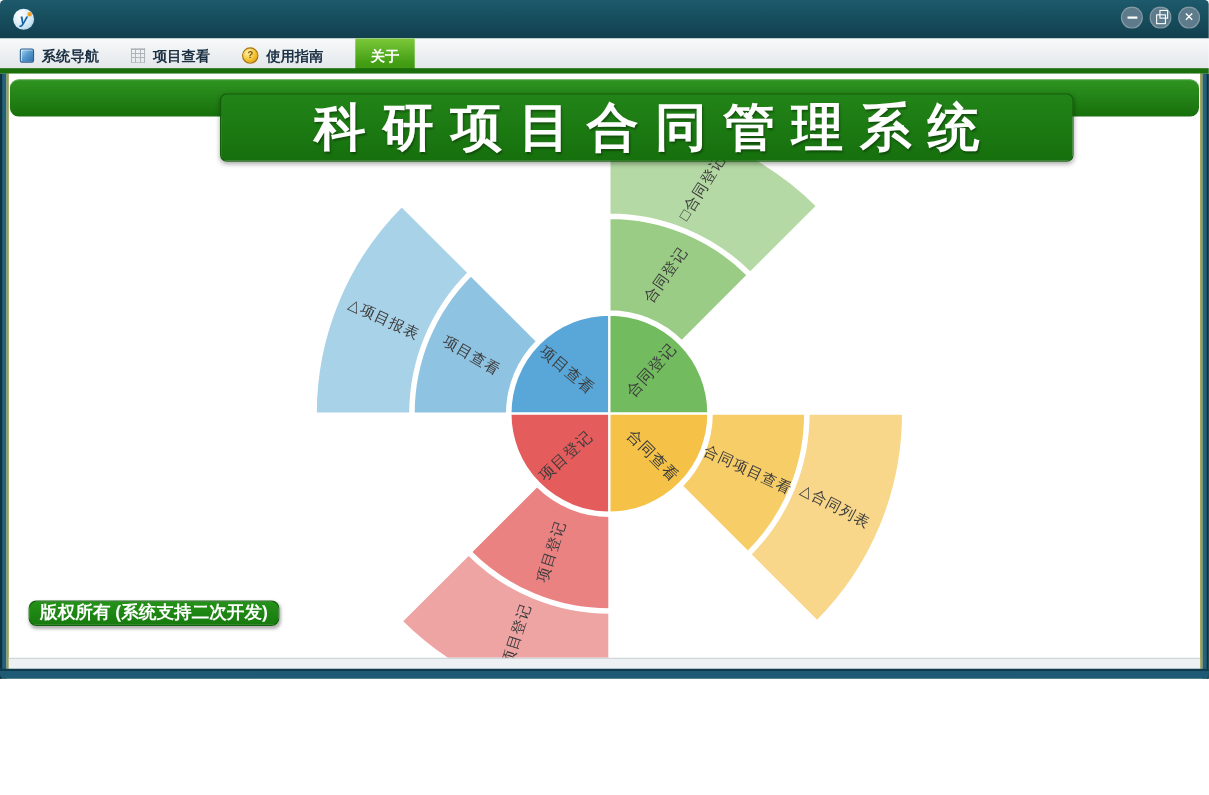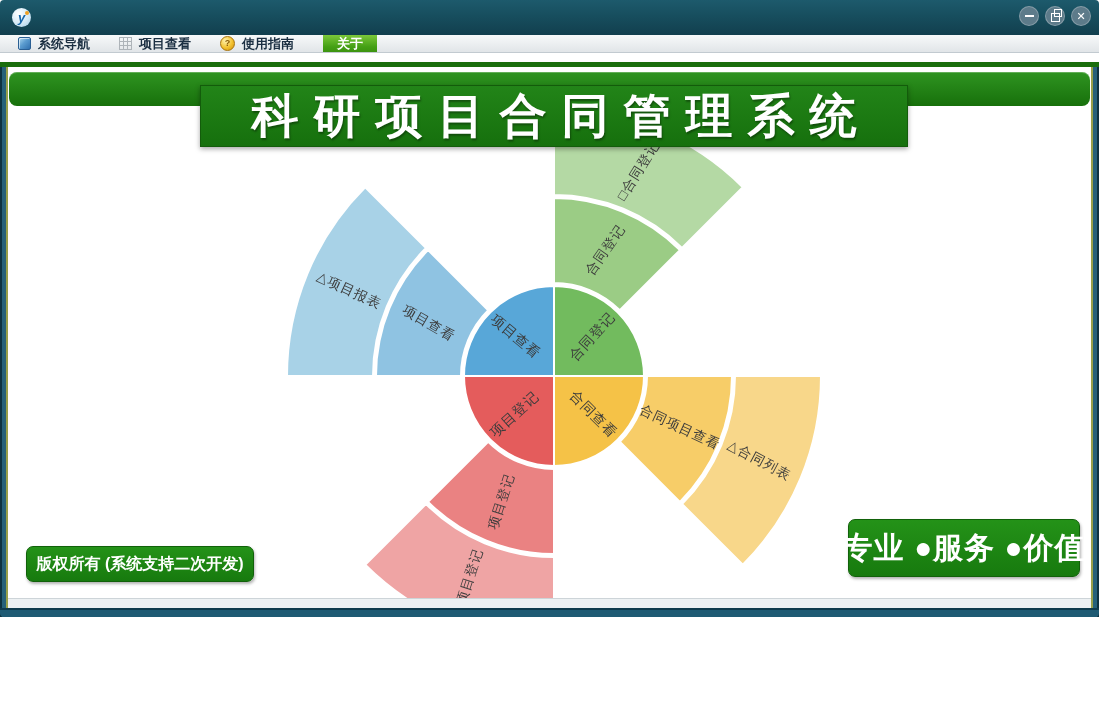--- a/index.html
+++ b/index.html
@@ -19,21 +19,21 @@
   .winbtns{position:absolute;right:8px;top:6px;display:flex;gap:6px;}
   .win-btn{width:20px;height:20px;border-radius:50%;background:#5d7b8a;
     border:1px solid rgba(255,255,255,.25);box-sizing:border-box;
     display:flex;align-items:center;justify-content:center;color:#fff;cursor:pointer;}
   .glyph-min{width:9px;height:2px;background:#fff;}
   .glyph-restore{position:relative;width:7px;height:7px;border:1.5px solid #fff;margin-top:2px;}
   .glyph-restore::before{content:'';position:absolute;left:2px;top:-5px;width:6px;height:6px;border:1.5px solid #fff;}
   .glyph-close{font-size:11px;line-height:1;}
 
   
-  .menubar{position:absolute;left:0;top:35px;width:1099px;height:18px;
+  .menubar{position:absolute;left:0;top:35px;width:1099px;height:32px;
     background:linear-gradient(180deg,#f7f9fa,#e1e5e8);
     border-bottom:1px solid #c2cad0;box-sizing:border-box;
     display:flex;align-items:stretch;padding-left:18px;}
   .menu-item{display:flex;align-items:center;gap:7px;margin-right:29px;cursor:pointer;}
   .menu-item .mlabel{font-size:13px;font-weight:bold;color:#1b2f42;}
   .menu-item.active{background:linear-gradient(180deg,#7cc83a,#449f14 70%,#3d9410);
     padding:8px 14px;margin-right:0;}
   .menu-item.active .mlabel{color:#ffffff;}
   .icon-bluepanel{width:13px;height:13px;border-radius:2px;border:1px solid #2a5f93;box-sizing:border-box;
     background:linear-gradient(135deg,#aed8f0 0%,#5c9dd0 45%,#2f6fae 100%);
@@ -55,39 +55,39 @@
   .frame-left-inner{position:absolute;left:6px;top:67px;width:2px;height:541px;background:#97a04a;}
   .frame-right{position:absolute;left:1093px;top:67px;width:6px;height:550px;background:#266179;box-shadow:inset -2px 0 0 #0d3240;}
   .frame-right-inner{position:absolute;left:1091px;top:67px;width:2px;height:541px;background:#97a04a;}
   .statusbar{position:absolute;left:8px;top:598px;width:1083px;height:10px;background:#edf1f3;border-top:1px solid #cdd4d8;box-sizing:border-box;}
   .frame-bottom{position:absolute;left:0;top:608px;width:1099px;height:9px;background:#1e5a73;
     border-radius:0 0 4px 4px;box-shadow:inset 0 2px 0 #0f3b4d;}
 
   
   .header-strip{position:absolute;left:9px;top:72px;width:1081px;height:34px;border-radius:8px;
     background:linear-gradient(180deg,#2f9421,#17700b);box-shadow:inset 0 1px 0 rgba(255,255,255,.25);}
-  .title-banner{position:absolute;left:200px;top:85px;width:708px;height:62px;border-radius:0;
+  .title-banner{position:absolute;left:200px;top:85px;width:776px;height:62px;border-radius:6px;
     background:linear-gradient(180deg,#228418,#16700d);border:1px solid #135c0b;box-sizing:border-box;
     box-shadow:0 2px 5px rgba(0,0,0,.35);
     display:flex;align-items:center;justify-content:center;}
   .title-banner span{color:#ffffff;font-size:47px;font-weight:bold;letter-spacing:15px;text-indent:15px;
     white-space:nowrap;text-shadow:1px 2px 2px rgba(0,0,0,.35);}
 
   
   #pinwheel{position:absolute;left:0;top:67px;}
   #pinwheel path{stroke:#ffffff;stroke-width:2;stroke-linejoin:round;}
   .wheel-label{fill:#3c3c3c;text-anchor:middle;dominant-baseline:middle;
     font-weight:500;letter-spacing:1px;font-family:"Liberation Sans","DejaVu Sans",sans-serif;}
 
   
   .badge{position:absolute;background:linear-gradient(180deg,#249218,#177a0e);
     border:1px solid #11610a;box-sizing:border-box;border-radius:7px;
     color:#fff;font-weight:bold;display:flex;align-items:center;justify-content:center;
     box-shadow:1px 2px 3px rgba(0,0,0,.3);white-space:nowrap;}
-  .badge-copyright{left:26px;top:546px;width:228px;height:36px;font-size:16px;}
+  .badge-copyright{left:26px;top:546px;width:228px;height:23px;font-size:16px;}
   .badge-slogan{left:848px;top:519px;width:232px;height:58px;font-size:30px;letter-spacing:1px;}
 </style>
 </head>
 <body>
 
 <div class="app">
 
   <div class="titlebar">
     <div class="logo">
         <span>y</span>
@@ -158,18 +158,17 @@
       <text transform="translate(592.9 414.9) rotate(45)" class="wheel-label" font-size="14">合同查看</text>
       <text transform="translate(679.6 428.0) rotate(25)" class="wheel-label" font-size="13.5">合同项目查看</text>
       <text transform="translate(759.1 461.0) rotate(28)" class="wheel-label" font-size="13.5">△合同列表</text>
     </svg>
 
   <div class="title-banner">
     <span>科研项目合同管理系统</span>
   </div>
 
   <div class="badge badge-copyright">版权所有 (系统支持二次开发)</div>
-  <div class="badge badge-slogan">专业 ●服务 ●价值</div>
 
   <div class="statusbar"></div>
   <div class="frame-bottom"></div>
 
 </div>
 
 </body></html>

